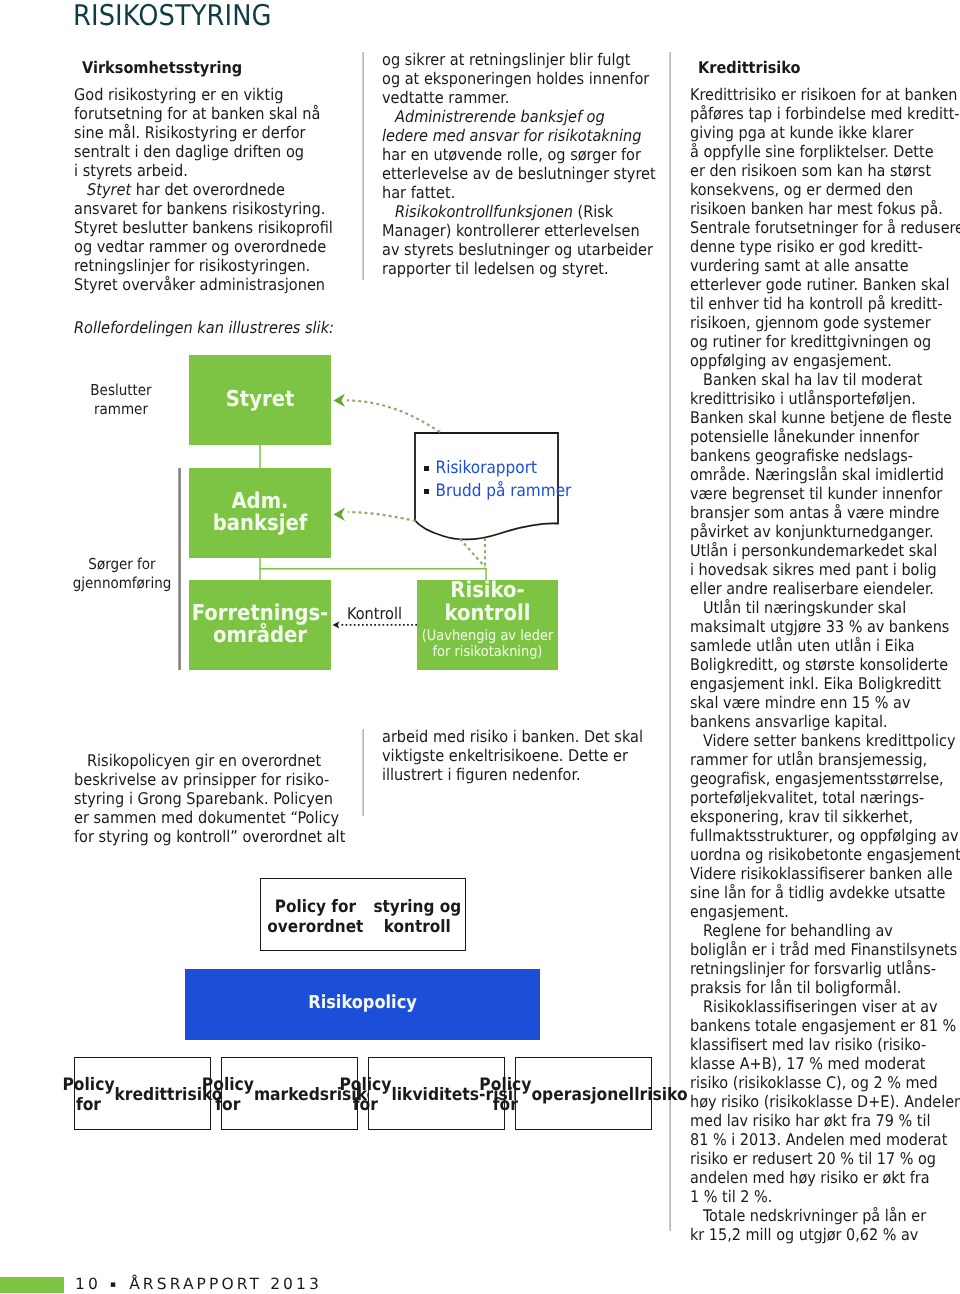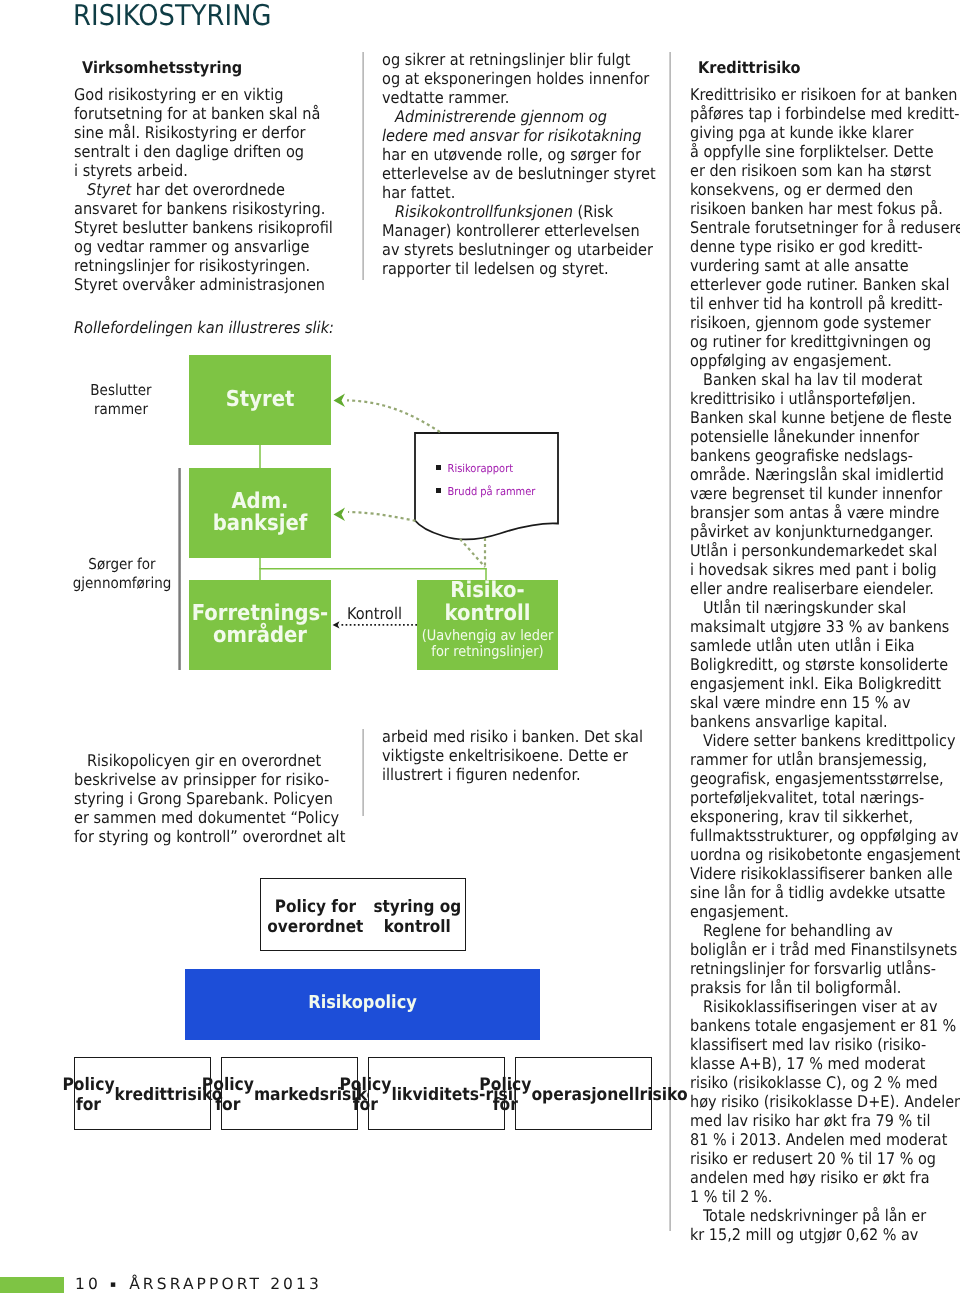--- a/index.html
+++ b/index.html
@@ -48,21 +48,21 @@
  #bStyret{left:189px;top:355px;width:142px;height:90px;font-size:21.8px;}
  #bAdm{left:189px;top:468px;width:142px;height:90px;font-size:21.8px;line-height:22px;}
  #bForr{left:189px;top:580px;width:142px;height:90px;font-size:21.8px;line-height:22px;}
  #bRisk{left:417px;top:580px;width:141px;height:90px;font-size:21.8px;line-height:22.9px;justify-content:flex-start;}
  #bRiskSub{font-size:14.4px;font-weight:400;line-height:16.6px;margin-top:2px;}
  .dlabel{position:absolute;filter:blur(0px);font-size:15px;line-height:19px;color:#1a1a1a;text-align:center;white-space:nowrap;}
  #lblTop{left:48px;top:381px;width:146px;}
  #lblBot{left:42px;top:555px;width:160px;}
  #vline{left:178px;top:468px;width:2.5px;height:202px;background:linear-gradient(to right,#bdbdbd,#7b7b7b,#a0a0a0);}
  #kontroll{filter:blur(0px);left:347px;top:604px;font-size:16.15px;line-height:19px;color:#1a1a1a;white-space:nowrap;}
- #noteitems{filter:blur(0px);left:436px;top:457px;font-size:11px;line-height:23.4px;color:#a21caf;}
+ #noteitems{filter:blur(0px);left:424px;top:457px;font-size:17px;line-height:23.4px;color:#1d4ed8;}
  #noteitems div{white-space:nowrap;}
  .bullet{display:inline-block;width:5px;height:5px;background:#1a1a1a;vertical-align:2px;margin-right:6.5px;}
 
  
  .wbox{position:absolute;filter:blur(0px);border:1.7px solid #1a1a1a;background:#fff;color:#1a1a1a;
        font-weight:700;display:flex;flex-direction:row;align-items:center;justify-content:center;
        text-align:center;line-height:19.7px;font-size:17.3px;padding-top:5px;}
  #p2top{left:260px;top:878px;width:206px;height:73px;font-size:17px;line-height:20.4px;}
  #p2band{filter:blur(0px);left:185px;top:969px;width:355px;height:71px;background:#1d4ed8;color:#f2faec;
          display:flex;align-items:center;justify-content:center;font-weight:700;font-size:18px;padding-bottom:4px;}
@@ -85,29 +85,29 @@
 <div class="abs col" id="c1">
       <h4>Virksomhetsstyring</h4>
       <p>God risikostyring er en viktig</p>
       <p>forutsetning for at banken skal nå</p>
       <p>sine mål. Risikostyring er derfor</p>
       <p>sentralt i den daglige driften og</p>
       <p>i styrets arbeid.</p>
       <p class="ind"><i>Styret</i> har det overordnede</p>
       <p>ansvaret for bankens risikostyring.</p>
       <p>Styret beslutter bankens risikoprofil</p>
-      <p>og vedtar rammer og ansvarlige</p>
+      <p>og vedtar rammer og overordnede</p>
       <p>retningslinjer for risikostyringen.</p>
       <p>Styret overvåker administrasjonen</p>
     </div>
 <div class="abs col" id="c2">
       <p>og sikrer at retningslinjer blir fulgt</p>
       <p>og at eksponeringen holdes innenfor</p>
       <p>vedtatte rammer.</p>
-      <p class="ind"><i>Administrerende gjennom og</i></p>
+      <p class="ind"><i>Administrerende banksjef og</i></p>
       <p><i>ledere med ansvar for risikotakning</i></p>
       <p>har en utøvende rolle, og sørger for</p>
       <p>etterlevelse av de beslutninger styret</p>
       <p>har fattet.</p>
       <p class="ind"><i>Risikokontrollfunksjonen</i> (Risk</p>
       <p>Manager) kontrollerer etterlevelsen</p>
       <p>av styrets beslutninger og utarbeider</p>
       <p>rapporter til ledelsen og styret.</p>
     </div>
 <div class="abs col" id="c3">
@@ -222,21 +222,21 @@
     </div>
 <div class="gbox" id="bForr">
       <span>Forretnings-</span>
       <span>områder</span>
     </div>
 <div class="gbox" id="bRisk">
       <span>Risiko-</span>
       <span>kontroll</span>
   <div id="bRiskSub">
         <div>(Uavhengig av leder</div>
-        <div>for retningslinjer)</div>
+        <div>for risikotakning)</div>
       </div>
 </div>
 
 <div class="dlabel" id="lblTop">
       <div>Beslutter</div>
       <div>rammer</div>
     </div>
 <div class="dlabel" id="lblBot">
       <div>Sørger for</div>
       <div>gjennomføring</div>

